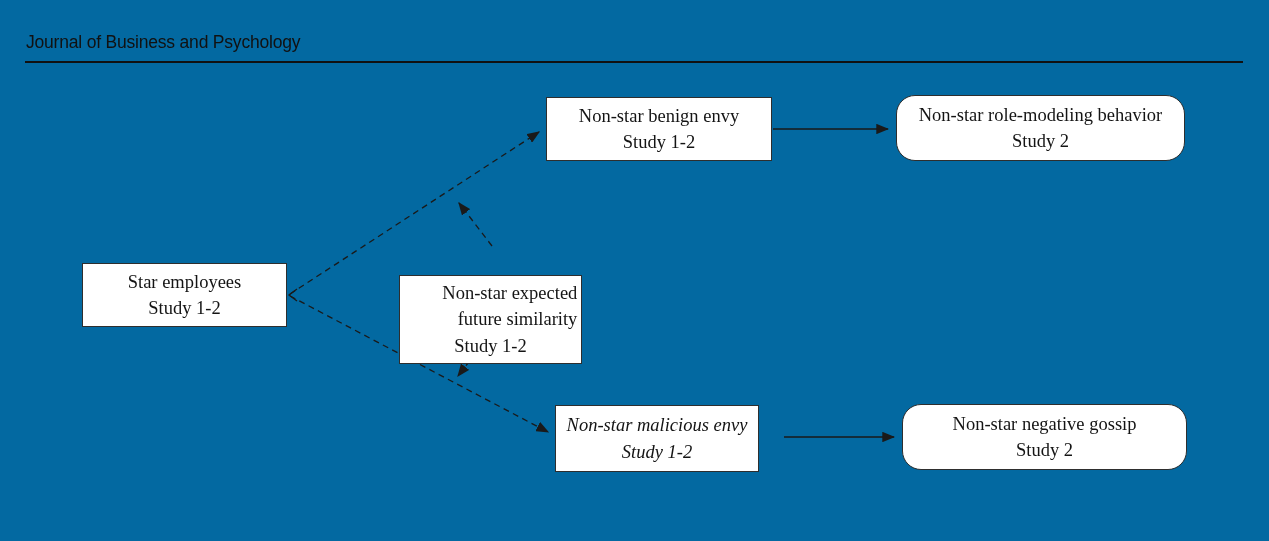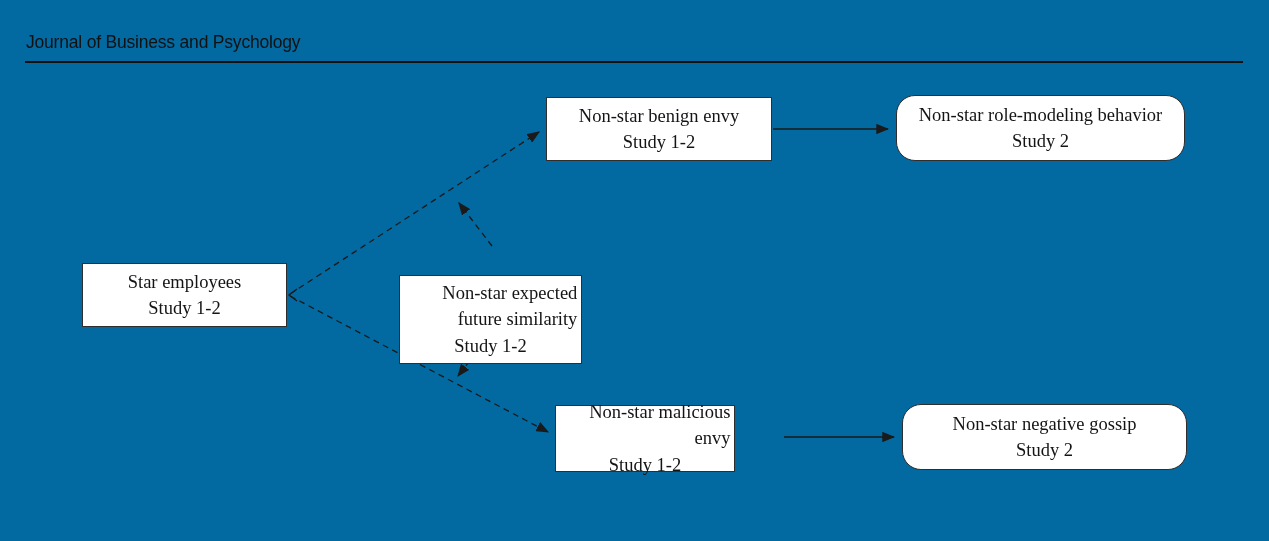--- a/index.html
+++ b/index.html
@@ -122,21 +122,21 @@
   <div class="node" style="left:546px; top:97px; width:226px; height:64px;">
     <span>Non-star benign envy</span>
     <span>Study 1-2</span>
   </div>
 
   <div class="node" style="left:896px; top:95px; width:289px; height:66px;border-radius:19px;">
     <span>Non-star role-modeling behavior</span>
     <span>Study 2</span>
   </div>
 
-  <div class="node" style="left:555px; top:405px; width:180px; height:67px;">
+  <div class="node" style="left:555px; top:405px; width:204px; height:67px;font-style:italic;">
     <span>Non-star malicious envy</span>
     <span>Study 1-2</span>
   </div>
 
   <div class="node" style="left:902px; top:404px; width:285px; height:66px;border-radius:19px;">
     <span>Non-star negative gossip</span>
     <span>Study 2</span>
   </div>
 
 

